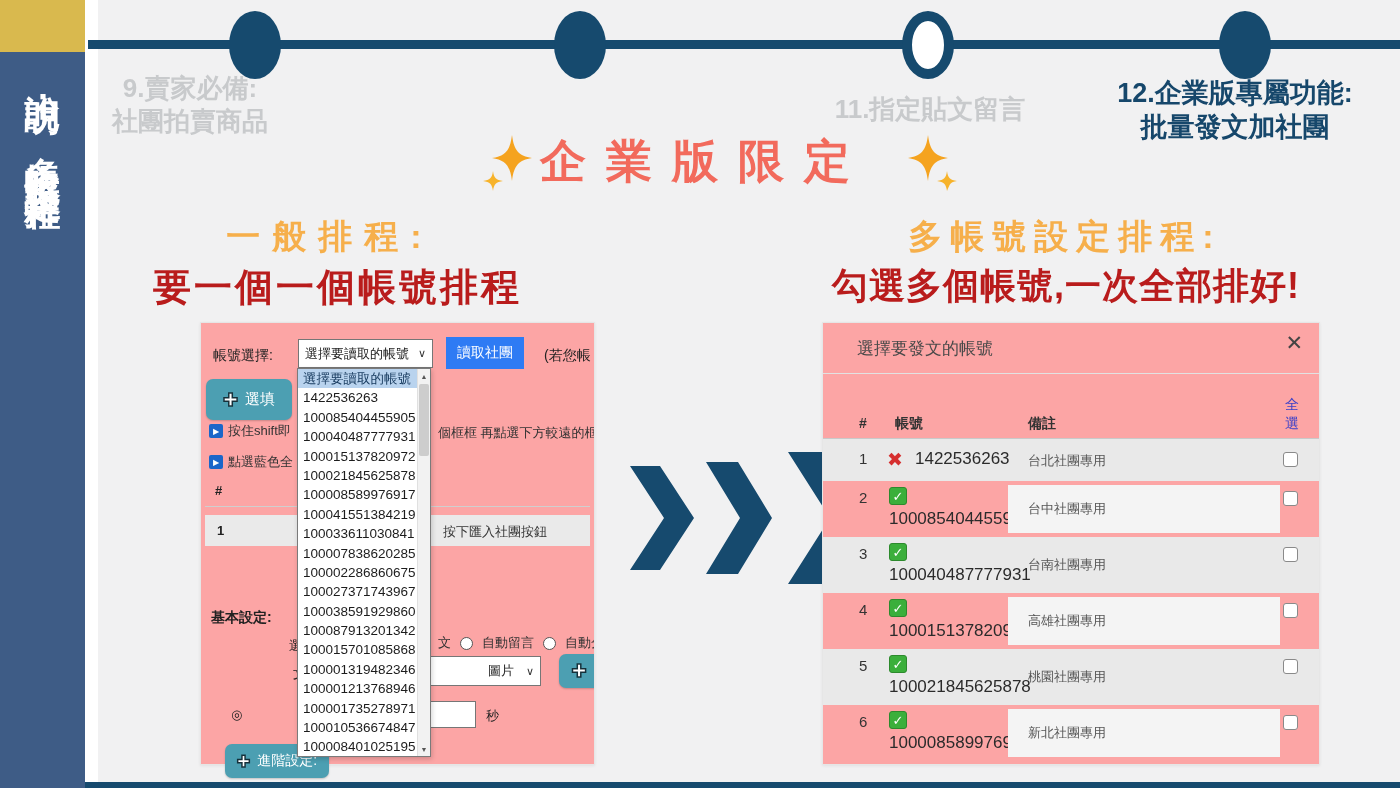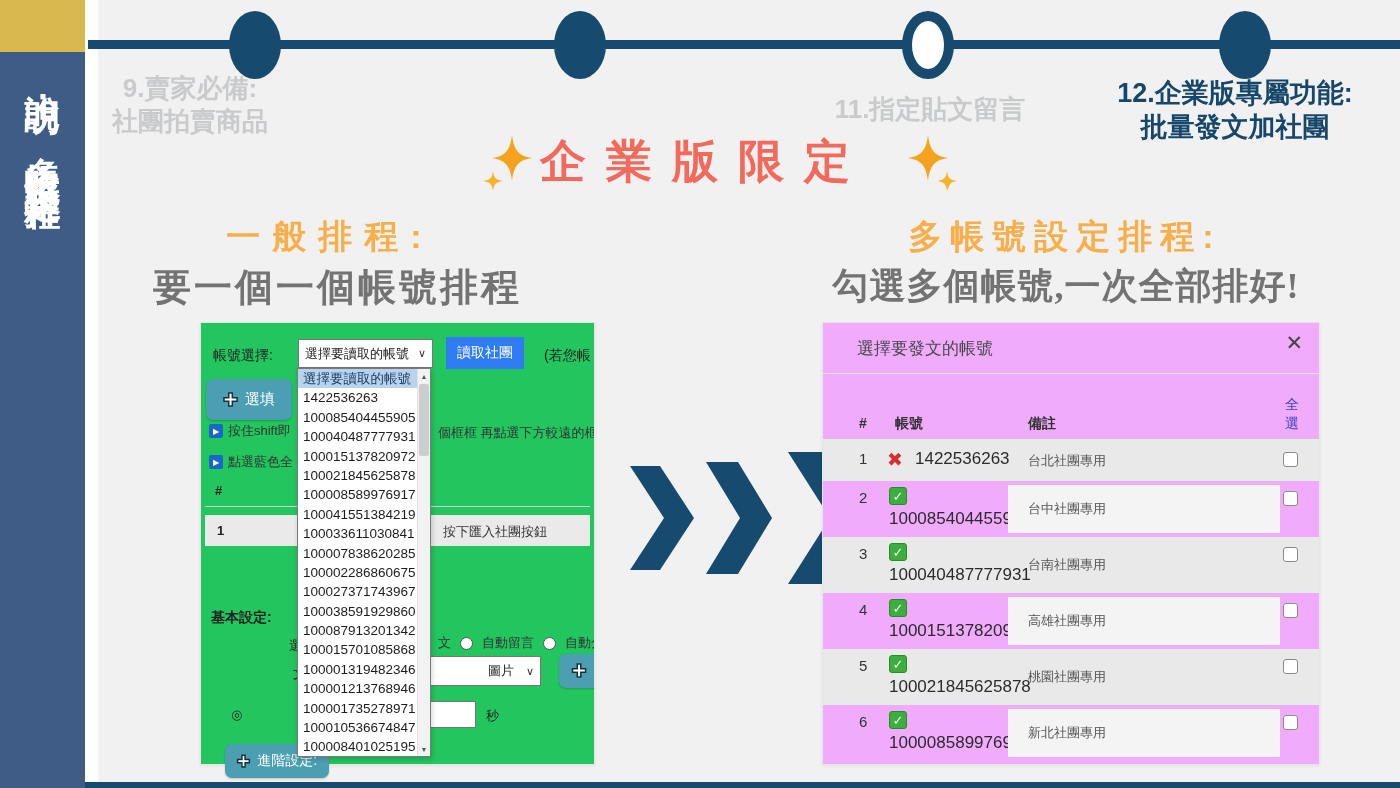--- a/index.html
+++ b/index.html
@@ -19,24 +19,24 @@
   .step{position:absolute;text-align:center;font-weight:bold;color:#C8CACC;font-size:26px;line-height:33px;}
   .step.active{color:#16476B;font-size:27px;line-height:34px;}
 
   
   .banner-title{position:absolute;left:540px;top:131px;width:370px;color:#F26A5C;font-size:46px;font-weight:800;letter-spacing:20px;white-space:nowrap;}
   .sparkle{position:absolute;width:52px;height:62px;}
   .sparkle.flip{transform:scaleX(-1);}
 
   
   .h-orange{position:absolute;color:#F6AF4B;font-size:34px;font-weight:800;letter-spacing:12px;text-align:center;white-space:nowrap;}
-  .h-navy{position:absolute;color:#737373;font-size:38px;font-weight:800;letter-spacing:3px;text-align:center;white-space:nowrap;font-family:Liberation Serif, serif;}
-
-  
-  .panel{position:absolute;left:200px;top:322px;width:395px;height:443px;background:#22c55e;border:1px solid #e6e6e6;box-shadow:0 1px 3px rgba(0,0,0,.07);overflow:hidden;font-size:13px;color:#222;}
+  .h-navy{position:absolute;color:#b91c1c;font-size:38px;font-weight:800;letter-spacing:3px;text-align:center;white-space:nowrap;}
+
+  
+  .panel{position:absolute;left:200px;top:322px;width:395px;height:443px;background:#fca5a5;border:1px solid #e6e6e6;box-shadow:0 1px 3px rgba(0,0,0,.07);overflow:hidden;font-size:13px;color:#222;}
   .p-abs{position:absolute;white-space:nowrap;}
   .sel-box{position:absolute;border:1px solid #767676;background:#fff;display:flex;align-items:center;padding:0 6px;color:#222;}
   .sel-box .chev{margin-left:auto;font-size:11px;color:#333;}
   .btn-blue{position:absolute;background:#2E7BF4;color:#fff;border-radius:0;display:flex;align-items:center;justify-content:center;font-size:14px;}
   .btn-teal{position:absolute;background:#4C9FB2;color:#fff;border-radius:7px;display:flex;align-items:center;justify-content:center;gap:7px;box-shadow:0 1px 2px rgba(0,0,0,.2);}
   .plus{color:#fff;font-size:18px;font-weight:bold;-webkit-text-stroke:1.5px #15303a;}
   .tip{position:absolute;display:flex;align-items:center;gap:5px;font-size:13px;color:#333;white-space:nowrap;}
   .play-ico{width:14px;height:14px;background:#1B66C9;color:#fff;font-size:8px;display:inline-flex;align-items:center;justify-content:center;border-radius:2px;flex:none;}
   .divider{position:absolute;height:1px;background:#cfcfcf;}
   .rowband{position:absolute;background:#EAEAEA;}
@@ -52,21 +52,21 @@
   .dd-scroll{position:absolute;right:0;top:0;bottom:0;width:13px;background:#F2F2F2;border-left:1px solid #e0e0e0;}
   .dd-arrow{position:absolute;left:0;width:100%;height:14px;display:flex;align-items:center;justify-content:center;font-size:7px;color:#555;}
   .dd-arrow.up{top:0;}
   .dd-arrow.down{bottom:0;}
   .dd-thumb{position:absolute;left:1px;top:15px;width:10px;height:72px;background:#CDCDCD;border-radius:2px;}
 
   
   .arrows{position:absolute;left:620px;top:448px;}
 
   
-  .modal{position:absolute;left:822px;top:322px;width:498px;height:443px;background:#f0abfc;border:1px solid #e6e6e6;box-shadow:0 1px 3px rgba(0,0,0,.07);}
+  .modal{position:absolute;left:822px;top:322px;width:498px;height:443px;background:#fca5a5;border:1px solid #e6e6e6;box-shadow:0 1px 3px rgba(0,0,0,.07);}
   .m-title{position:absolute;left:34px;top:14px;font-size:17px;color:#4a4a4a;}
   .m-close{position:absolute;right:16px;top:8px;font-size:21px;color:#444;cursor:pointer;}
   .m-div1{position:absolute;left:0;right:0;top:50px;height:1px;background:#e2e2e2;}
   .m-head{position:absolute;top:92px;font-size:14px;font-weight:bold;color:#333;}
   .m-selectall{position:absolute;right:14px;top:72px;width:20px;line-height:19px;font-size:14px;color:#3B40C8;cursor:pointer;}
   .m-div2{position:absolute;left:0;right:0;top:115px;height:1px;background:#c9c9c9;}
   .m-rows{position:absolute;left:0;right:0;top:116px;}
   .mrow{position:relative;width:100%;}
   .mrow.gray{background:#E9E9E9;}
   .mrow.inline{height:42px;}

